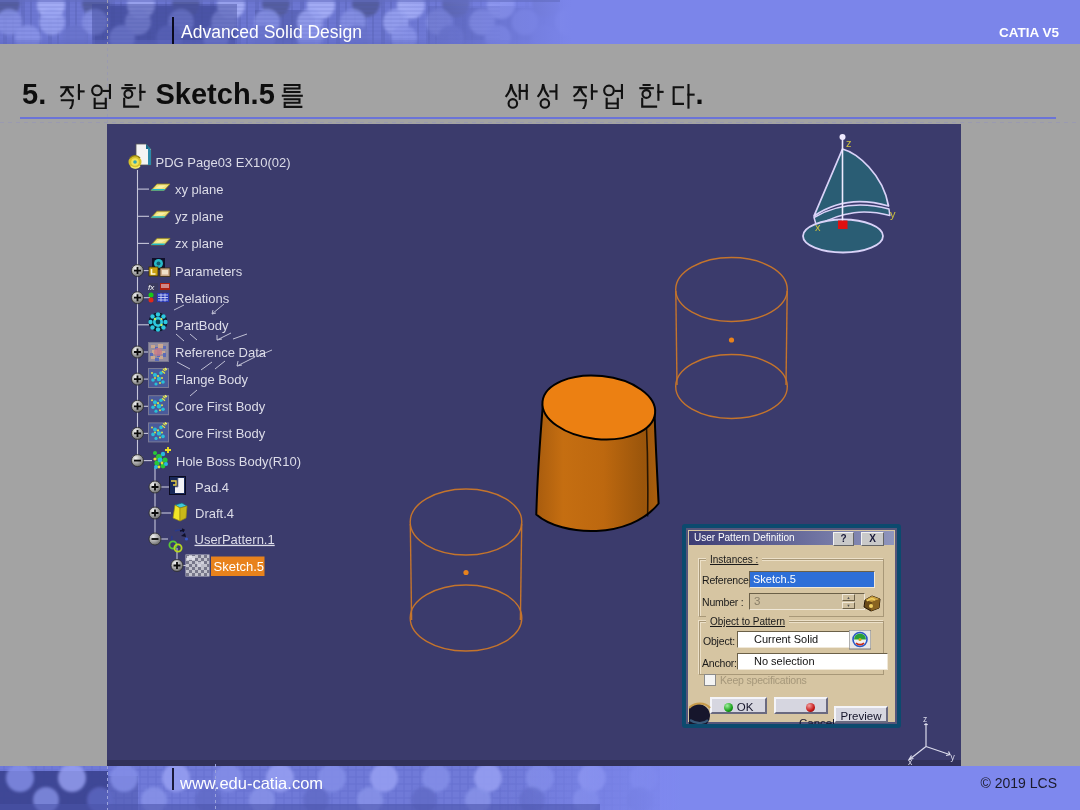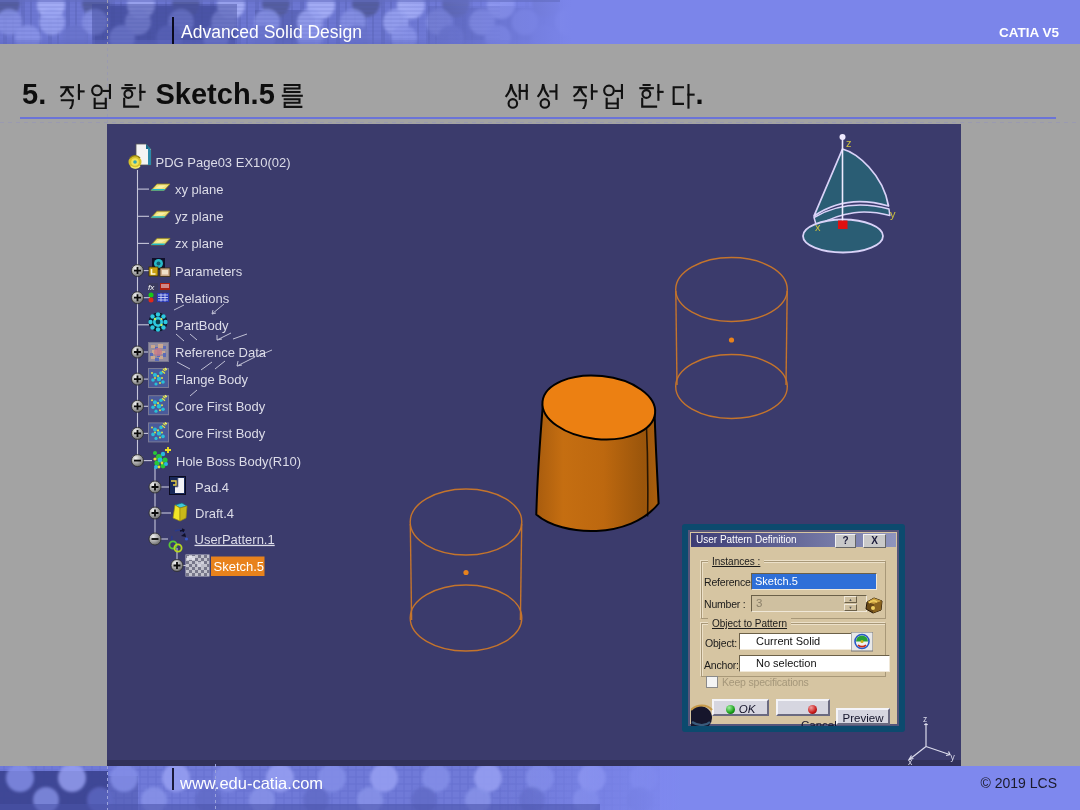--- a/index.html
+++ b/index.html
@@ -15,21 +15,21 @@
 #hguide{position:absolute;left:0;top:122px;width:1080px;height:1px;
   background:repeating-linear-gradient(90deg,#9a9ab0 0 4px,transparent 4px 8px);}
 #title{position:absolute;left:0;top:0;width:1080px;height:120px;}
 #title .lt{position:absolute;top:79.5px;font-weight:bold;font-size:29px;line-height:29px;
   color:#0d0d0d;white-space:pre;font-family:"Liberation Sans",sans-serif;}
 #title svg.k{position:absolute;top:83.5px;}
 #title .st{fill:none;stroke:#111;stroke-width:2.3;stroke-linecap:square;}
 #blueline{position:absolute;left:20px;top:117px;width:1036px;height:2px;background:#6b74d8;}
 #viewport{position:absolute;left:107px;top:124px;}
 #dlg{position:absolute;left:682px;top:524px;width:211px;height:196px;font-size:11.5px;
-  background:#d6c5a2;border:6px solid #0c4a6e;box-shadow:inset 0 0 0 2px #55557a;overflow:hidden;border-radius:3px;}
+  background:#d6c5a2;border:4px solid #0c4a6e;box-shadow:inset 0 0 0 2px #55557a;overflow:hidden;border-radius:3px;}
 #dlg .tbar{position:absolute;left:3px;top:3px;right:3px;height:14px;line-height:14px;
   background:linear-gradient(90deg,#3c3c74,#8f95bd);color:#fff;padding-left:5px;font-size:10px;}
 #dlg .tbtn{position:absolute;top:4px;width:19px;height:12px;background:#c9c9c9;border:1px solid;
   border-color:#f2f2f2 #666 #666 #f2f2f2;color:#1a1a3a;font-size:10px;font-weight:bold;
   text-align:center;line-height:12px;}
 #dlg .grp{position:absolute;border:1px solid #a89878;box-shadow:1px 1px 0 #ece0c8 inset, -1px -1px 0 #ece0c8;}
 #dlg .glab{position:absolute;background:#d6c5a2;padding:0 4px;font-size:10px;color:#1a1a1a;height:13px;line-height:13px;text-decoration:underline;}
 #dlg .lab{position:absolute;font-size:10.5px;letter-spacing:-0.2px;color:#1a1a1a;}
 #dlg .bluefield{position:absolute;height:15px;line-height:15px;background:#2e6fd8;color:#fff;font-size:11px;
   padding-left:3px;border:1px solid;border-color:#6b6048 #f0e8d8 #f0e8d8 #6b6048;}
@@ -654,21 +654,21 @@
       <rect x="0" y="0" width="22" height="19" fill="#e8e8e8" stroke="#777" stroke-width="1"></rect>
       <circle cx="11" cy="9.5" r="7" fill="#f0f0f0" stroke="#2858c8" stroke-width="1.6"></circle>
       <path d="M5,9.5 a6,6 0 0 1 12,0" fill="#28a038"></path>
       <path d="M7,13 a5,4 0 0 0 8,0" fill="none" stroke="#c82818" stroke-width="1.6"></path>
       <circle cx="11" cy="9.5" r="1.6" fill="#c8b018"></circle>
     </svg>
     <div class="lab" style="left:16px;top:129px;">Anchor:</div>
     <div class="wfield" style="left:51px;top:125px;width:133px;">No selection</div>
     <div class="cbox" style="left:18px;top:146px;"></div>
     <div class="lab" style="left:34px;top:146px;color:#a5977a;">Keep specifications</div>
-    <div class="btn" style="left:24px;top:169px;width:57px;font-style:italic;"><span class="ball" style="background:radial-gradient(circle at 35% 30%,#a0f0a0,#18a018 60%,#064006);"></span>OK</div>
+    <div class="btn" style="left:24px;top:169px;width:57px;"><span class="ball" style="background:radial-gradient(circle at 35% 30%,#a0f0a0,#18a018 60%,#064006);"></span>OK</div>
     <div class="btn" style="left:88px;top:169px;width:54px;padding-left:23px;"><span class="ball" style="background:radial-gradient(circle at 35% 30%,#f0a0a0,#c81818 60%,#500404);"></span>Cancel</div>
     <div class="btn" style="left:148px;top:169px;width:54px;margin-top:9px;">Preview</div>
     <svg class="blob" width="30" height="26" viewBox="0 0 30 26" style="left:3px;top:172px;">
       <circle cx="9" cy="16" r="12" fill="#16162c"></circle>
       <path d="M0,8 C6,2 16,2 21,8" fill="none" stroke="#c79b4a" stroke-width="2.2"></path>
       <path d="M1,20 C7,24 15,24 19,20" fill="none" stroke="#3a5a7a" stroke-width="2.2"></path>
     </svg>
   </div>
   <svg id="ftr" width="1080" height="44" xmlns="http://www.w3.org/2000/svg">
       <defs>

